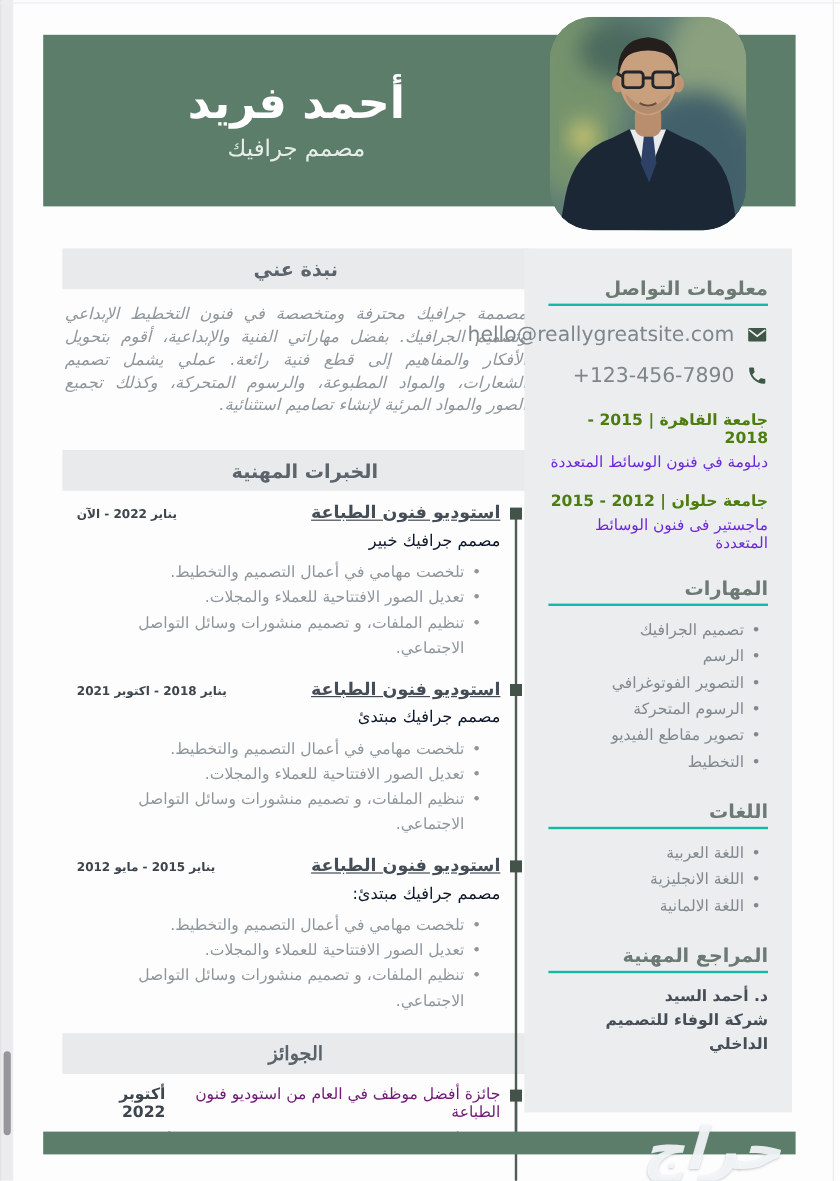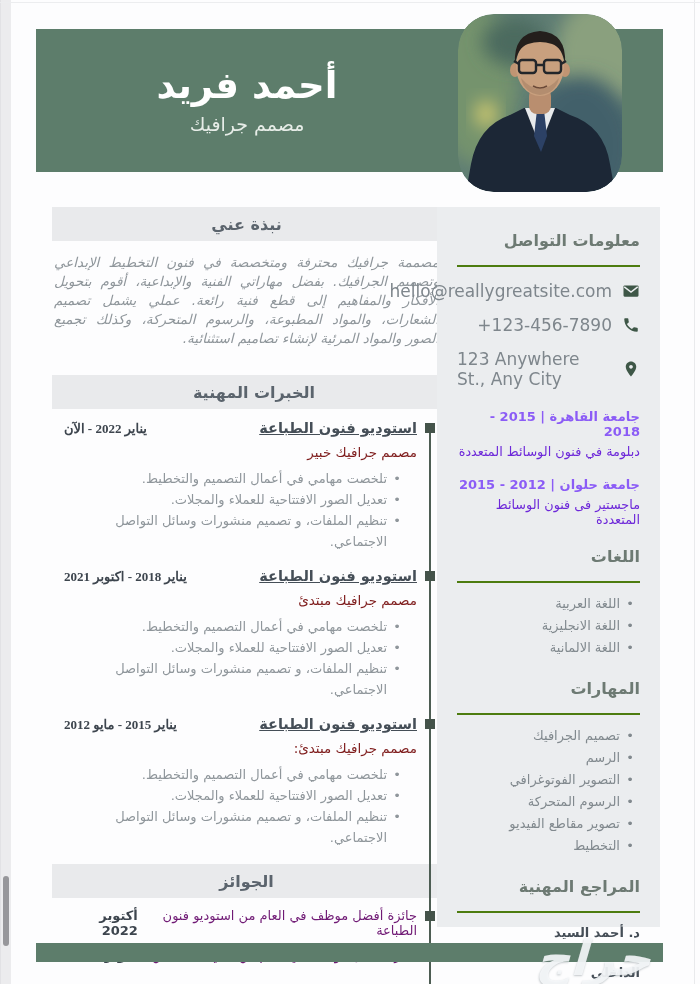--- a/index.html
+++ b/index.html
@@ -31,48 +31,48 @@
     font-weight:bold;font-size:16px;color:#5b646d;}
   .about-text{margin:12px 2px 0;font-size:13.5px;line-height:19px;color:#8f969b;text-align:justify;font-style:italic;}
 
   .xp-bar{margin-top:27px;padding-left:15px;}
   .xp-list{position:relative;margin-top:11px;}
   .xp-line{position:absolute;right:10px;top:8px;width:2px;height:568px;background:#4d5d53;}
   .xp-entry{position:relative;padding:0 24px 0 12px;margin-bottom:16px;}
   .xp-marker{position:absolute;right:6px;top:3px;width:10px;height:10px;background:#44534a;}
   .xp-head{display:flex;justify-content:space-between;align-items:baseline;}
   .xp-company{font-weight:bold;font-size:14.5px;color:#454e57;text-decoration:underline;}
-  .xp-date{font-weight:bold;font-size:13px;color:#3d454e;font-family:Liberation Serif, serif;}
-  .xp-role{margin-top:7px;font-size:13.5px;color:#7f1d1d;}
+  .xp-date{font-weight:bold;font-size:10px;color:#3d454e;}
+  .xp-role{margin-top:7px;font-size:13.5px;color:#0f172a;}
   .xp-bullets{margin:8px 16px 0 0;padding:0;list-style:none;}
   .xp-bullets li{font-size:13px;color:#8f969b;line-height:21px;position:relative;padding-right:14px;}
   .xp-bullets li::before{content:"•";position:absolute;right:0;top:0;color:#8f969b;}
 
-  .awards-bar{margin-top:6px;}
+  .awards-bar{margin-top:6px;font-family:Liberation Serif, serif;}
   .awards-list{position:relative;margin-top:8px;}
   .aw-line{position:absolute;right:10px;top:10px;width:2px;height:34px;background:#4d5d53;}
   .award{position:relative;display:flex;justify-content:space-between;align-items:baseline;
     padding:0 24px 0 12px;margin-top:10px;}
   .aw-marker{position:absolute;right:6px;top:3px;width:10px;height:10px;background:#44534a;}
   .award-text{font-size:13px;color:#701a75;}
   .award-date{font-weight:bold;font-size:13px;color:#3d454e;}
 
   
   .sidebar{position:absolute;left:437px;top:207px;width:223px;height:720px;background:#ebedef;
     box-sizing:border-box;padding:24px 20px;}
   .sb-sec{margin-top:20px;}
   .sb-sec:first-child{margin-top:0;}
-  .sb-h{font-size:16px;font-weight:bold;color:#6d7a73;padding-bottom:15px;
-    border-bottom:2px solid #4d7c0f;margin-bottom:8px;}
+  .sb-h{font-size:16px;font-weight:bold;color:#6d7a73;padding-bottom:3px;
+    border-bottom:2px solid #14b8a6;margin-bottom:8px;}
   .c-row{display:flex;align-items:center;gap:10px;margin:14px 0;font-size:17px;color:#7e868c;}
   .c-row .ico{flex:0 0 18px;height:18px;}
   .ltr{direction:ltr;unicode-bidi:isolate;}
 
   .edu{margin:13px 0 18px;}
-  .edu-top{font-size:13px;font-weight:bold;color:#8b5cf6;margin-bottom:5px;}
+  .edu-top{font-size:13px;font-weight:bold;color:#4d7c0f;margin-bottom:5px;}
   .edu-deg{font-size:12.8px;color:#6d28d9;}
 
   .sb-list{margin:10px 6px 0 0;padding:0;list-style:none;}
   .sb-list li{font-size:13px;color:#81898e;line-height:22px;position:relative;padding-right:14px;}
   .sb-list li::before{content:"•";position:absolute;right:0;top:0;color:#81898e;}
 
   .ref-name,.ref-company{font-size:13px;font-weight:bold;color:#454e57;line-height:20px;}
   .refs{margin-top:10px;}
 
   .bottom-bar{position:absolute;left:36px;top:943px;width:627px;height:19px;background:#5d7d6b;}
@@ -225,71 +225,63 @@
       <span class="ltr">hello@reallygreatsite.com</span>
     </div>
     <div class="c-row">
       <span class="ico">
         <svg width="18" height="18" viewBox="0 0 24 24">
             <path d="M6.62 10.79c1.44 2.83 3.76 5.14 6.59 6.59l2.2-2.2c.27-.27.67-.36 1.02-.24 1.12.37 2.33.57 3.57.57.55 0 1 .45 1 1V20c0 .55-.45 1-1 1-9.39 0-17-7.61-17-17 0-.55.45-1 1-1h3.5c.55 0 1 .45 1 1 0 1.25.2 2.45.57 3.57.11.35.03.74-.25 1.02l-2.2 2.2z" fill="#3e5747"></path>
           </svg>
       </span>
       <span class="ltr">+123-456-7890</span>
     </div>
-    <div class="c-row">
-      <span class="ico">
-        <svg width="18" height="18" viewBox="0 0 24 24">
-            <path d="M12 2C8.13 2 5 5.13 5 9c0 5.25 7 13 7 13s7-7.75 7-13c0-3.87-3.13-7-7-7zm0 9.5c-1.38 0-2.5-1.12-2.5-2.5s1.12-2.5 2.5-2.5 2.5 1.12 2.5 2.5-1.12 2.5-2.5 2.5z" fill="#3e5747"></path>
-          </svg>
-      </span>
-      <span class="ltr">123 Anywhere St., Any City</span>
-    </div>
   </div>
 
   <div class="sb-sec">
     <div class="edu">
       <div class="edu-top">
         <span>جامعة القاهرة</span>
         <span>|</span>
         <span>2015 - 2018</span>
       </div>
       <div class="edu-deg">دبلومة في فنون الوسائط المتعددة</div>
     </div>
     <div class="edu">
       <div class="edu-top">
         <span>جامعة حلوان</span>
         <span>|</span>
         <span>2012 - 2015</span>
       </div>
       <div class="edu-deg">ماجستير فى فنون الوسائط المتعددة</div>
     </div>
-  </div>
-
-  <div class="sb-sec">
-    <div class="sb-h">اللغات</div>
-    <ul class="sb-list">
-      <li>اللغة العربية</li>
-      <li>اللغة الانجليزية</li>
-      <li>اللغة الالمانية</li>
-    </ul>
   </div>
 
   <div class="sb-sec">
     <div class="sb-h">المهارات</div>
     <ul class="sb-list">
       <li>تصميم الجرافيك</li>
       <li>الرسم</li>
       <li>التصوير الفوتوغرافي</li>
       <li>الرسوم المتحركة</li>
       <li>تصوير مقاطع الفيديو</li>
       <li>التخطيط</li>
     </ul>
   </div>
 
   <div class="sb-sec">
+    <div class="sb-h">اللغات</div>
+    <ul class="sb-list">
+      <li>اللغة العربية</li>
+      <li>اللغة الانجليزية</li>
+      <li>اللغة الالمانية</li>
+    </ul>
+  </div>
+
+  <div class="sb-sec">
     <div class="sb-h">المراجع المهنية</div>
     <div class="refs">
       <div class="ref-name">د. أحمد السيد</div>
       <div class="ref-company">شركة الوفاء للتصميم الداخلي</div>
 
     </div>
   </div>
 </div>
 
 <div class="bottom-bar"></div>

